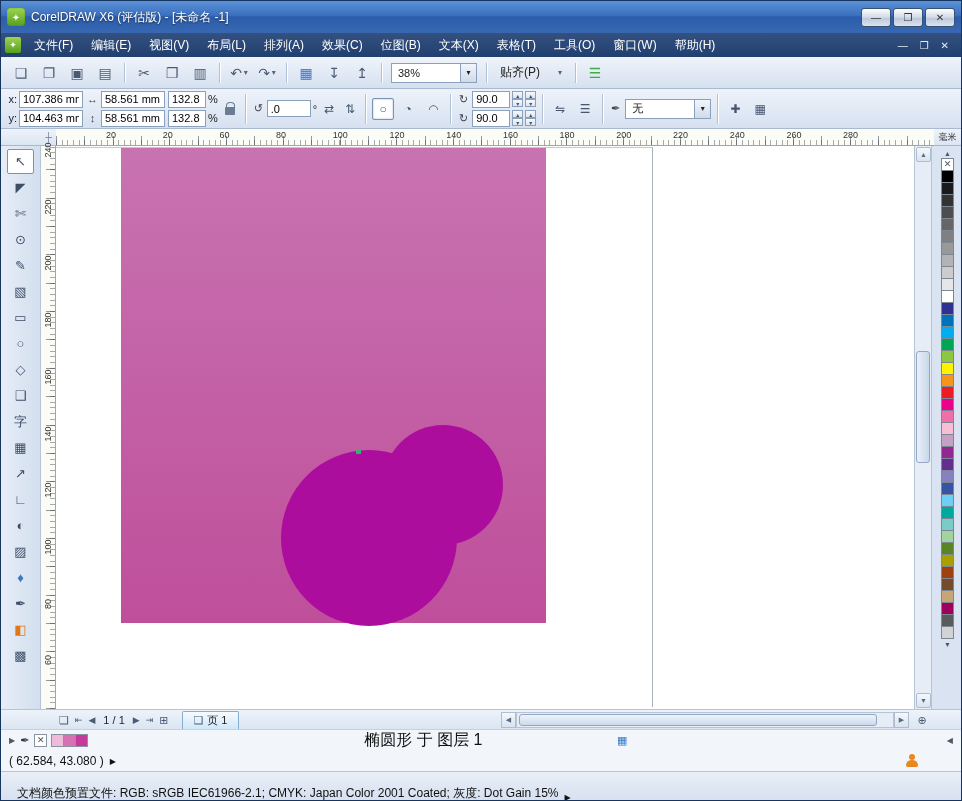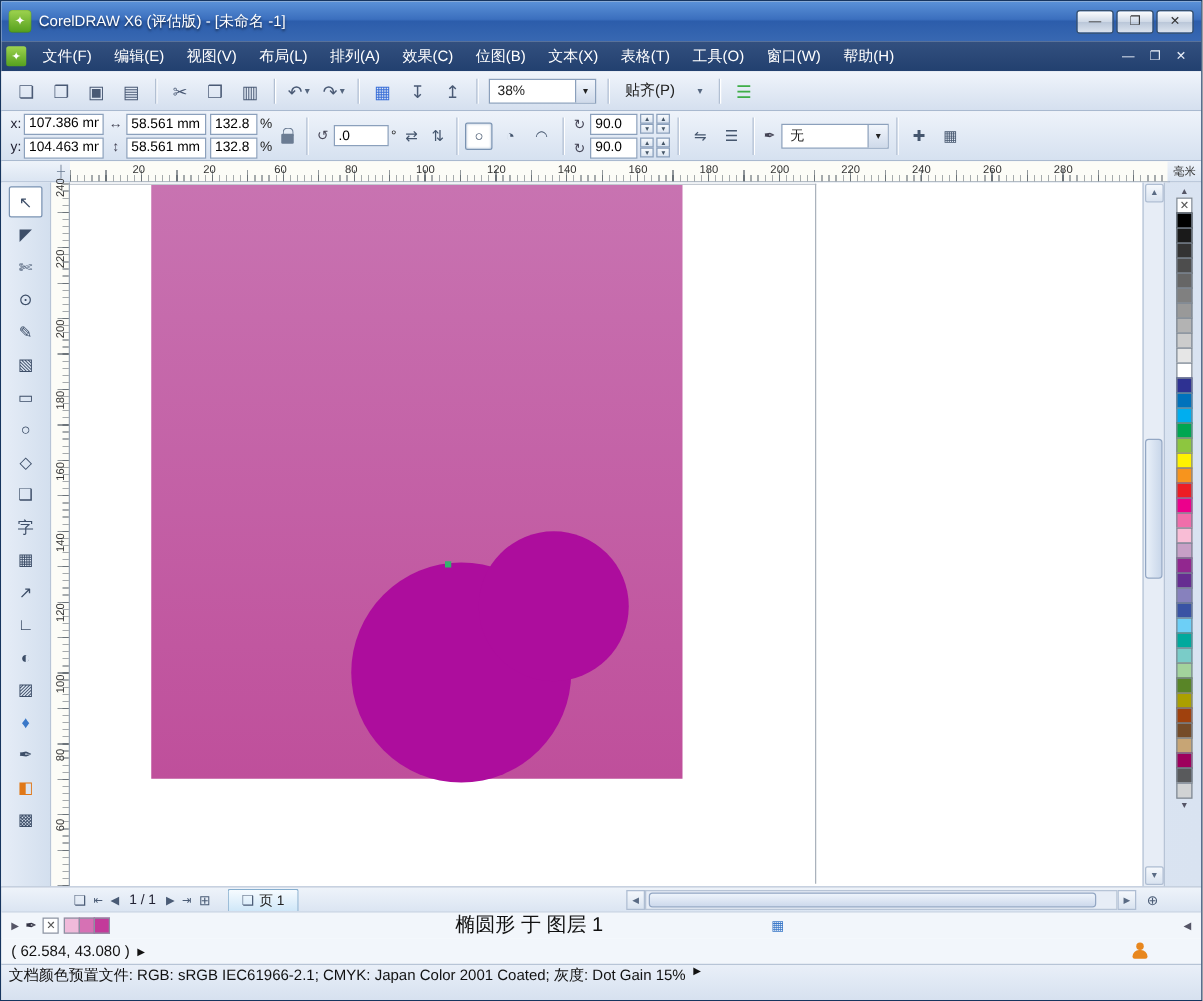--- a/index.html
+++ b/index.html
@@ -106,21 +106,21 @@
   .st-nocolor{width:13px;height:13px;border:1px solid #8a93a2;font-size:9px;line-height:11px;text-align:center;color:#555;background:#fff;}
   .st-pen{font-size:11px;color:#334;}
   .st-play{font-size:8px;color:#556;}
   .st-doc{position:absolute;left:616px;font-size:11px;color:#3a78c8;}
   .st-collapse{margin-left:auto;font-size:8px;color:#556;}
   .status2{position:absolute;top:750px;left:0;width:100%;height:20px;background:#f2f6fb;display:flex;align-items:center;padding:0 8px;gap:6px;font-size:12px;color:#111;}
   .st-arrow{font-size:8px;color:#111;}
   .user-icon{margin-left:auto;margin-right:34px;width:14px;height:14px;position:relative;}
   .user-icon .head{position:absolute;left:4px;top:0;width:6px;height:6px;border-radius:50%;background:#e8871e;}
   .user-icon .body{position:absolute;left:1px;top:6px;width:12px;height:7px;border-radius:6px 6px 2px 2px;background:#e8871e;}
-  .status3{position:absolute;top:770px;left:0;width:100%;height:31px;background:linear-gradient(#e9eff8,#d5e0ef);border-top:1px solid #b7c4d6;display:flex;align-items:flex-start;gap:6px;padding:0 6px;font-size:12px;color:#111;}
+  .status3{position:absolute;top:770px;left:0;width:100%;height:31px;background:linear-gradient(#e9eff8,#d5e0ef);border-top:1px solid #b7c4d6;display:flex;align-items:flex-end;gap:6px;padding:0 16px;font-size:12px;color:#111;}
 </style>
 </head>
 <body>
 
 <div class="window">
 
   <div class="titlebar">
     <div class="app-icon">
         <span>✦</span>
       </div>

